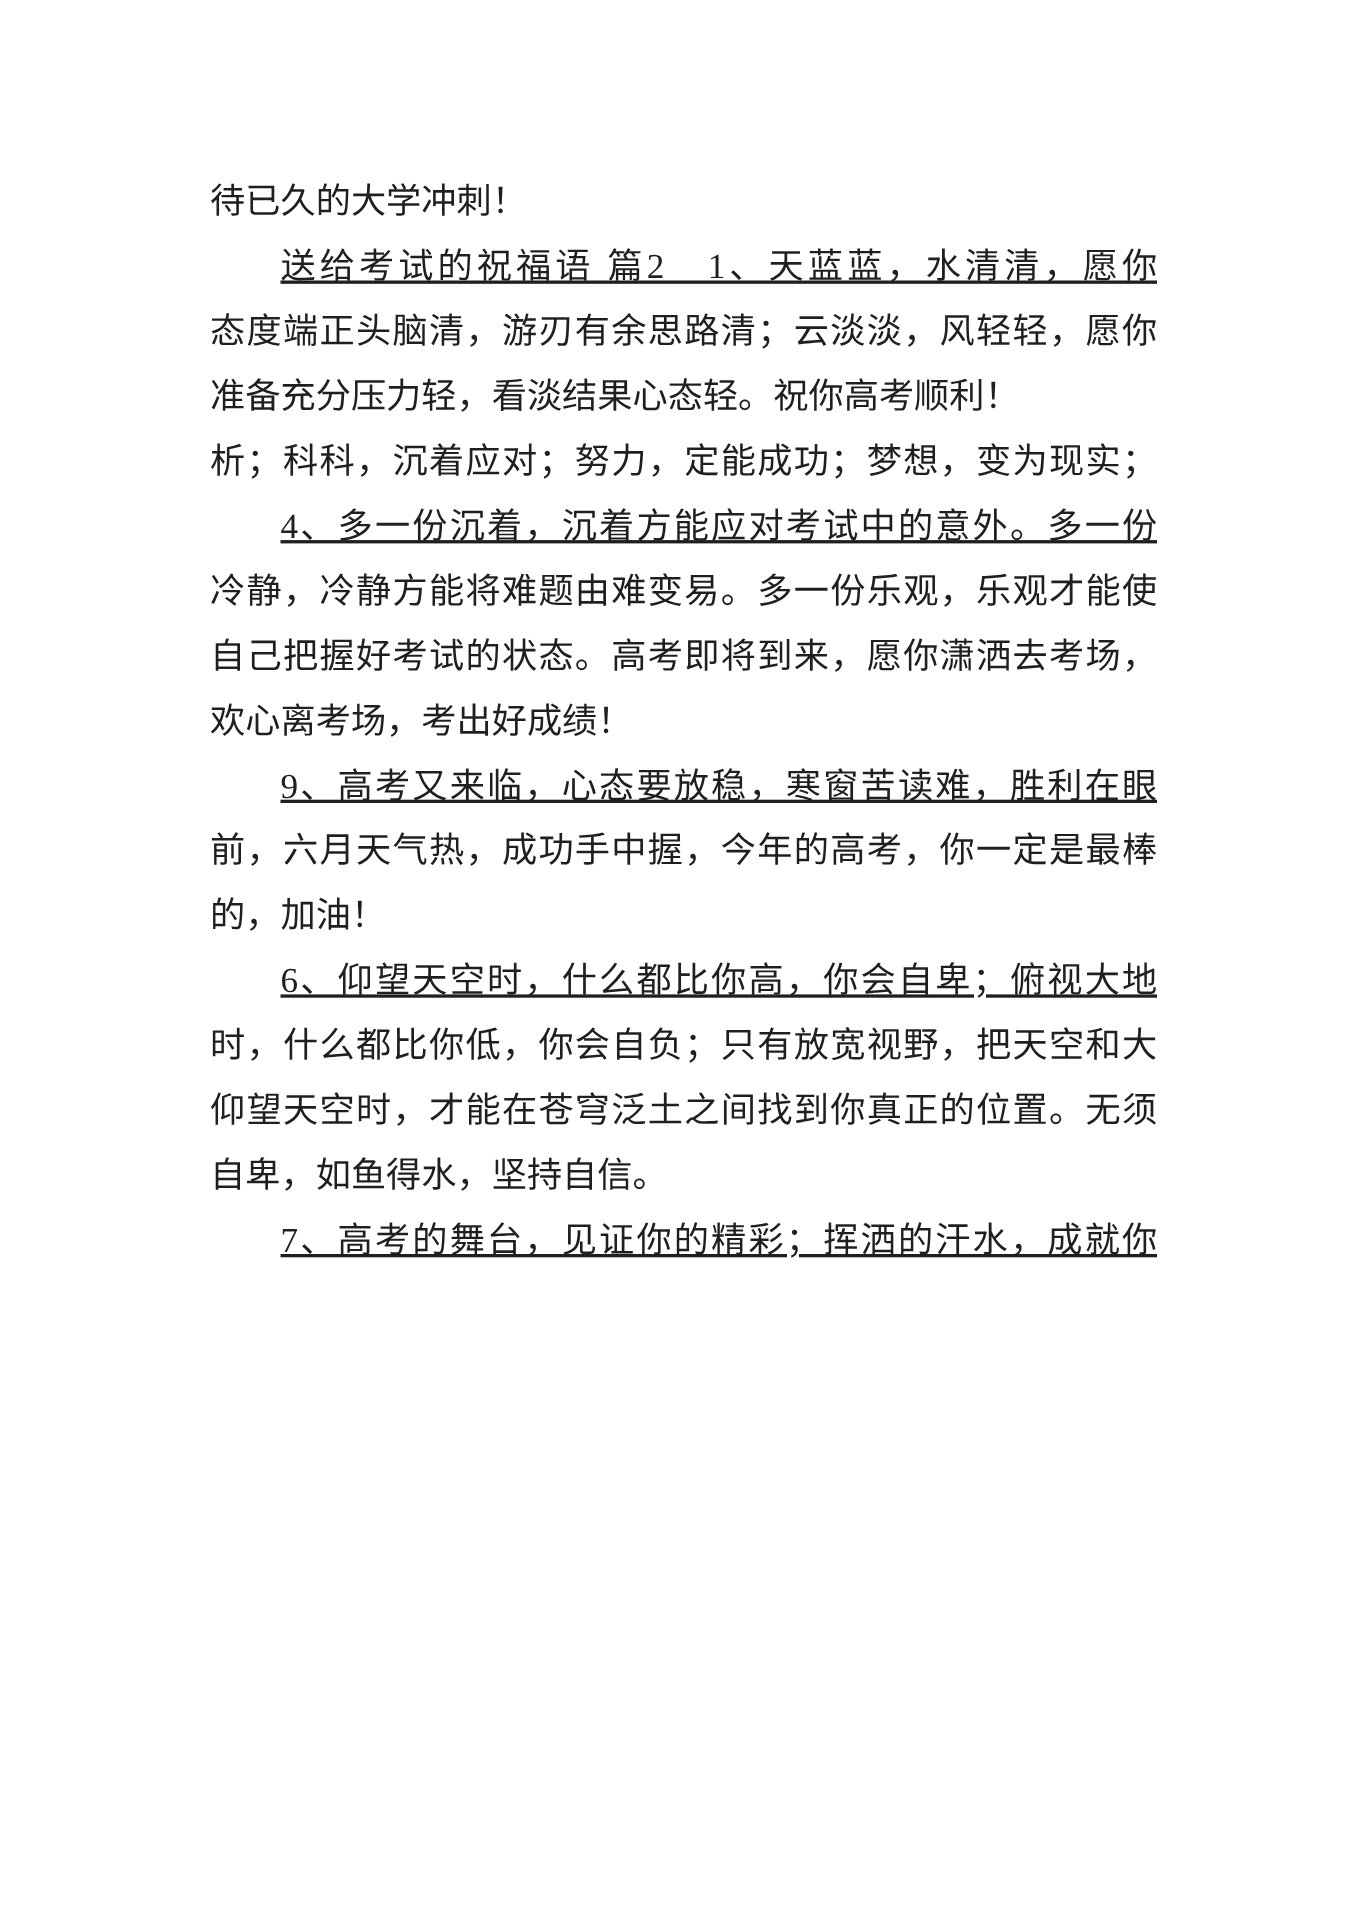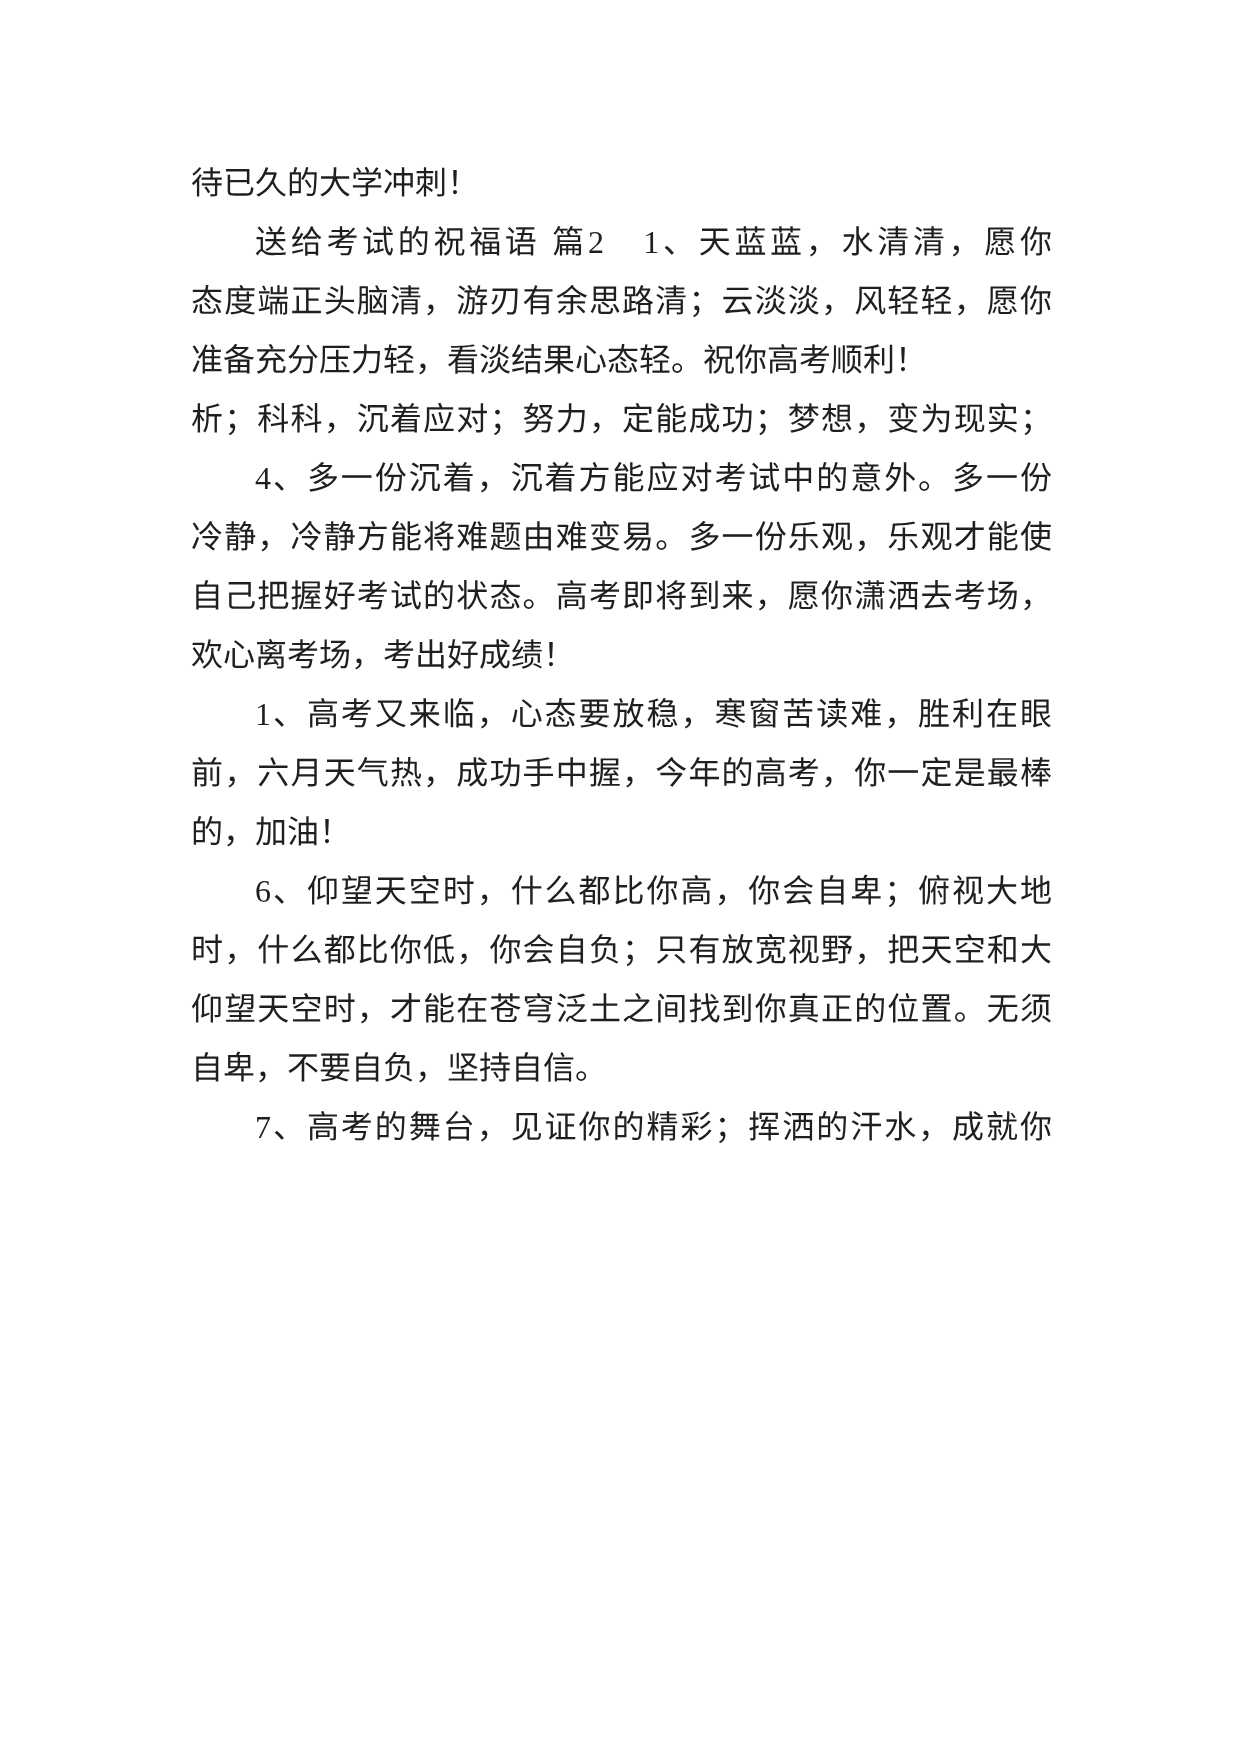--- a/index.html
+++ b/index.html
@@ -46,20 +46,21 @@
   
   .line.just {
     text-align-last: justify;
   }
   
   .line.last {
     text-align-last: left;
   }
   .line.indent {
     text-indent: 2em;
+    text-decoration: underline;
   }
 </style>
 </head>
 <body>
 
 <div class="page">
   <div class="doc-content" style="color: rgb(31, 31, 31);">
       <div class="para">
         <div class="line last">待已久的大学冲刺！</div>
       </div>
@@ -71,27 +72,27 @@
       <div class="para">
         <div class="line just">析；科科，沉着应对；努力，定能成功；梦想，变为现实；</div>
       </div>
       <div class="para">
         <div class="line just indent">4、多一份沉着，沉着方能应对考试中的意外。多一份</div>
         <div class="line just">冷静，冷静方能将难题由难变易。多一份乐观，乐观才能使</div>
         <div class="line just">自己把握好考试的状态。高考即将到来，愿你潇洒去考场，</div>
         <div class="line last">欢心离考场，考出好成绩！</div>
       </div>
       <div class="para">
-        <div class="line just indent">1、高考又来临，心态要放稳，寒窗苦读难，胜利在眼</div>
+        <div class="line just indent">9、高考又来临，心态要放稳，寒窗苦读难，胜利在眼</div>
         <div class="line just">前，六月天气热，成功手中握，今年的高考，你一定是最棒</div>
         <div class="line last">的，加油！</div>
       </div>
       <div class="para">
         <div class="line just indent">6、仰望天空时，什么都比你高，你会自卑；俯视大地</div>
         <div class="line just">时，什么都比你低，你会自负；只有放宽视野，把天空和大</div>
         <div class="line just">仰望天空时，才能在苍穹泛土之间找到你真正的位置。无须</div>
-        <div class="line last">自卑，不要自负，坚持自信。</div>
+        <div class="line last">自卑，如鱼得水，坚持自信。</div>
       </div>
       <div class="para">
         <div class="line just indent">7、高考的舞台，见证你的精彩；挥洒的汗水，成就你</div>
       </div>
     </div>
 </div>
 
 </body></html>

